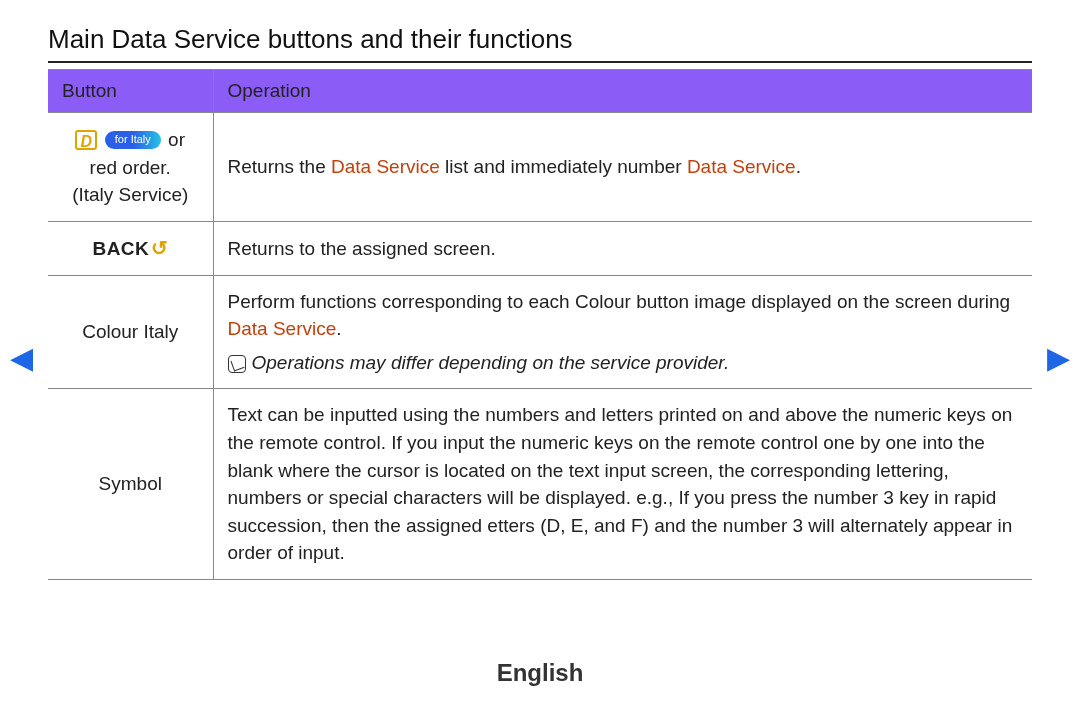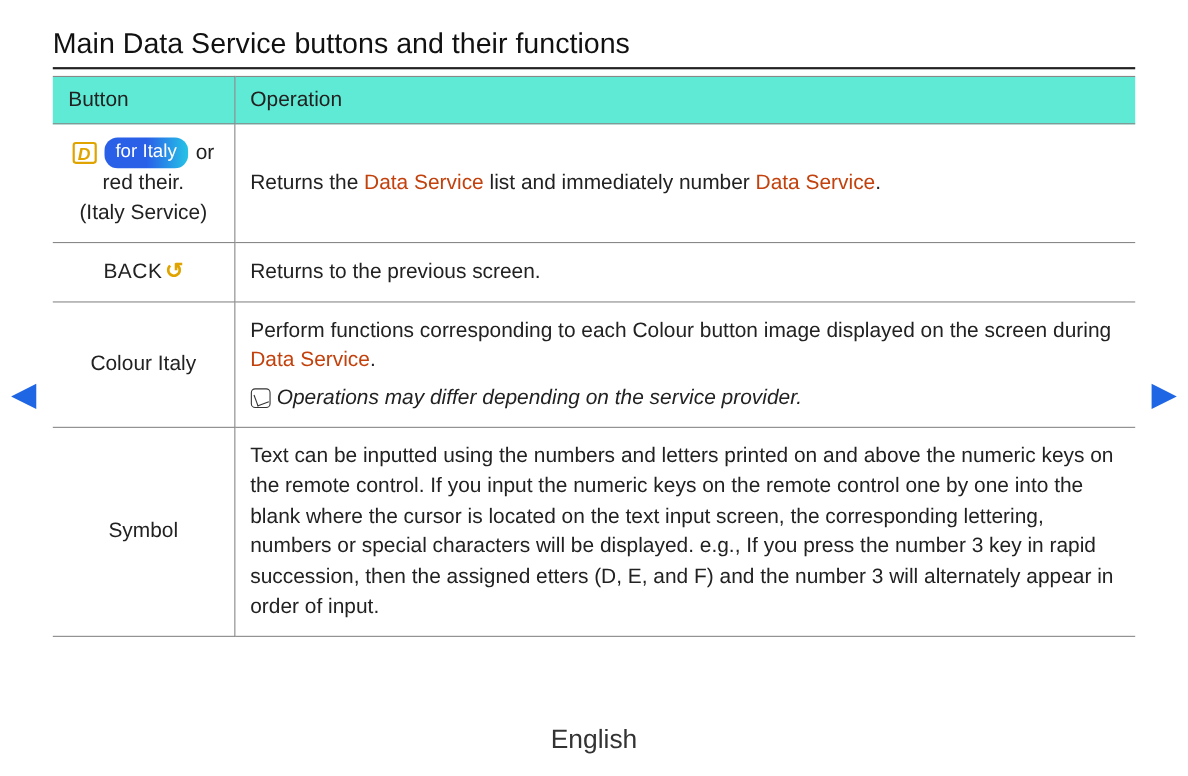--- a/index.html
+++ b/index.html
@@ -1,37 +1,37 @@
 <!DOCTYPE html>
 <html><head>
 <meta charset="utf-8">
 <style>
   * { box-sizing: border-box; margin: 0; padding: 0; }
   html, body { width: 1080px; height: 705px; font-family: Arial, Helvetica, sans-serif; background: #fff; color: #222; }
   .page { position: relative; width: 1080px; height: 705px; padding: 24px 48px 0 48px; }
   .title { font-size: 26px; font-weight: 400; color: #111; border-bottom: 2px solid #222; padding-bottom: 6px; margin-bottom: 6px; }
   table { width: 100%; border-collapse: collapse; font-size: 19px; }
-  thead th { background: #5eead4; font-weight: 400; text-align: left; padding: 10px 14px; border-top: 1px solid #888; border-bottom: 1px solid #888; }
+  thead th { background: #8b5cf6; font-weight: 400; text-align: left; padding: 10px 14px; border-top: 1px solid #888; border-bottom: 1px solid #888; }
   thead th:first-child { border-right: 1px solid #888; width: 165px; }
   tbody td { padding: 12px 14px; border-bottom: 1px solid #888; vertical-align: middle; line-height: 1.45; }
   tbody td:first-child { border-right: 1px solid #888; text-align: center; }
   .row1-button { text-align: center; }
   .d-icon { display: inline-block; width: 22px; height: 20px; border: 2px solid #e0a400; border-radius: 3px; position: relative; vertical-align: middle; }
   .d-icon .d-letter { position: absolute; top: -2px; left: 3px; font-weight: bold; font-style: italic; color: #e0a400; font-size: 16px; }
-  .italy-pill { display: inline-block; padding: 1px 10px 2px 10px; border-radius: 12px; background: linear-gradient(90deg, #2a5fe8 0%, #2a5fe8 50%, #25c3e6 100%); color: #fff; font-size: 17px; vertical-align: middle; margin: 0 2px; }
+  .italy-pill { display: inline-block; padding: 1px 10px 2px 10px; border-radius: 12px; background: linear-gradient(90deg, #2a5fe8 0%, #2a5fe8 50%, #25c3e6 100%); color: #fff; font-size: 11px; vertical-align: middle; margin: 0 2px; }
   .or-text { vertical-align: middle; }
   .blue-link { color: #c2410c; }
-  .back-label { font-weight: 400; color: #222; letter-spacing: 0.5px; }
+  .back-label { font-weight: 700; color: #222; letter-spacing: 0.5px; }
   .back-arrow { display: inline-block; color: #e0a400; font-weight: bold; font-size: 20px; margin-left: 2px; transform: scaleX(-1); }
   .note-icon { display: inline-block; width: 18px; height: 18px; border: 1.5px solid #333; border-radius: 4px; position: relative; vertical-align: middle; margin-right: 6px; }
   .note-icon::after { content: ""; position: absolute; left: 3px; top: 3px; width: 10px; height: 10px; border-left: 1.5px solid #333; border-bottom: 1.5px solid #333; transform: rotate(-20deg); }
   .nav-arrow { position: absolute; top: 340px; font-size: 30px; user-select: none; }
   .nav-left { left: 10px; color: #1f66e5; }
   .nav-right { right: 10px; color: #1f66e5; }
-  .footer-lang { position: absolute; bottom: 18px; width: 1080px; left: 0; text-align: center; font-size: 24px; color: #333; }
+  .footer-lang { position: absolute; bottom: 18px; width: 1080px; left: 0; text-align: center; font-size: 24px; color: #333; font-weight: bold; }
 </style>
 </head>
 <body>
 
 <div class="page">
 
   <div class="title">Main Data Service buttons and their functions</div>
 
   <table>
     <thead>
@@ -40,33 +40,33 @@
         <th>Operation</th>
       </tr>
     </thead>
     <tbody>
       <tr>
         <td class="row1-button">
           <div>
             <span class="d-icon"><span class="d-letter">D</span></span>
             <span class="italy-pill">for Italy</span><span class="or-text"> or</span>
           </div>
-          <div>red their.</div>
+          <div>red order.</div>
           <div>(Italy Service)</div>
         </td>
         <td>
           <span>Returns the </span><span class="blue-link">Data Service</span><span> list and immediately number </span><span class="blue-link">Data Service</span><span>.</span>
         </td>
       </tr>
 
       <tr>
         <td>
           <span class="back-label">BACK</span><span class="back-arrow">↻</span>
         </td>
-        <td>Returns to the previous screen.</td>
+        <td>Returns to the assigned screen.</td>
       </tr>
 
       <tr>
         <td>Colour Italy</td>
         <td>
           <div>
             <span>Perform functions corresponding to each Colour button image displayed on the screen during </span><span class="blue-link">Data Service</span><span>.</span>
           </div>
           <div style="margin-top:6px;font-style:italic;">
             <span class="note-icon"></span><span>Operations may differ depending on the service provider.</span>

